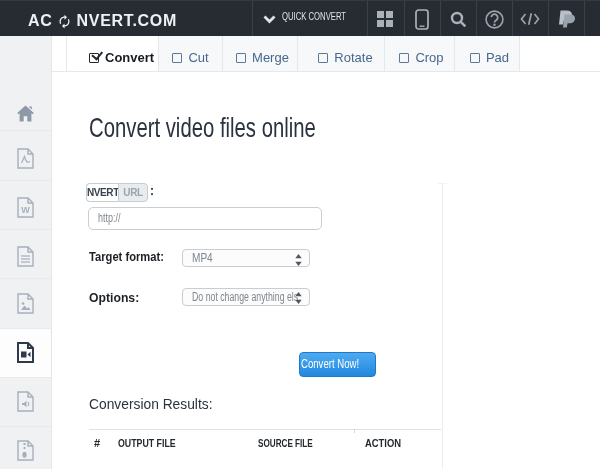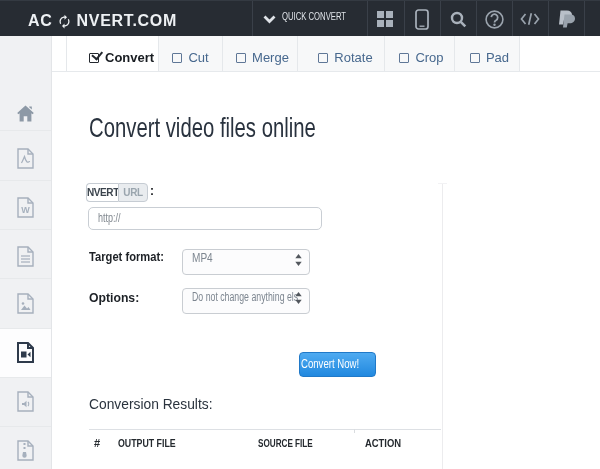--- a/index.html
+++ b/index.html
@@ -57,21 +57,21 @@
   border-right:none; letter-spacing:-0.4px; }
 #grp .url { background:#e9ecef; color:#9aa5ae; border-radius:0 4px 4px 0;
   width:30px; letter-spacing:-0.4px; }
 #grp .colon { color:#16191d; font-size:12px; font-weight:bold;
   vertical-align:1px; }
 #urlinput { position:absolute; left:88px; top:207px; width:234px; height:23px;
   border:1px solid #c9ced4; border-radius:5px; background:#fff;
   line-height:21px; padding-left:9px; color:#81888f; font-size:12px; }
 .lbl { position:absolute; left:89px; font-size:13px; font-weight:bold;
   color:#1d2126; }
-.sel { position:absolute; left:182px; width:128px; height:26px;
+.sel { position:absolute; left:182px; width:128px; height:18px;
   border:1px solid #c9cdd2; border-radius:4px; background:#fcfcfd;
   color:#7d8690; font-size:12px; line-height:17px; padding-left:9px;
   white-space:nowrap; }
 .sel svg.ar { position:absolute; right:7px; top:3px; }
 #btn { position:absolute; left:299px; top:352px; width:77px; height:25px;
   background:linear-gradient(#4fabf1,#2188df); border:1px solid #2079c8;
   border-radius:4px; color:#fff; font-size:12px; text-align:center;
   line-height:23px; white-space:nowrap; }
 #cres { position:absolute; left:89px; top:395px; font-size:15px; color:#2a333e; }
 #tbl { position:absolute; left:89px; top:429px; width:352px;

